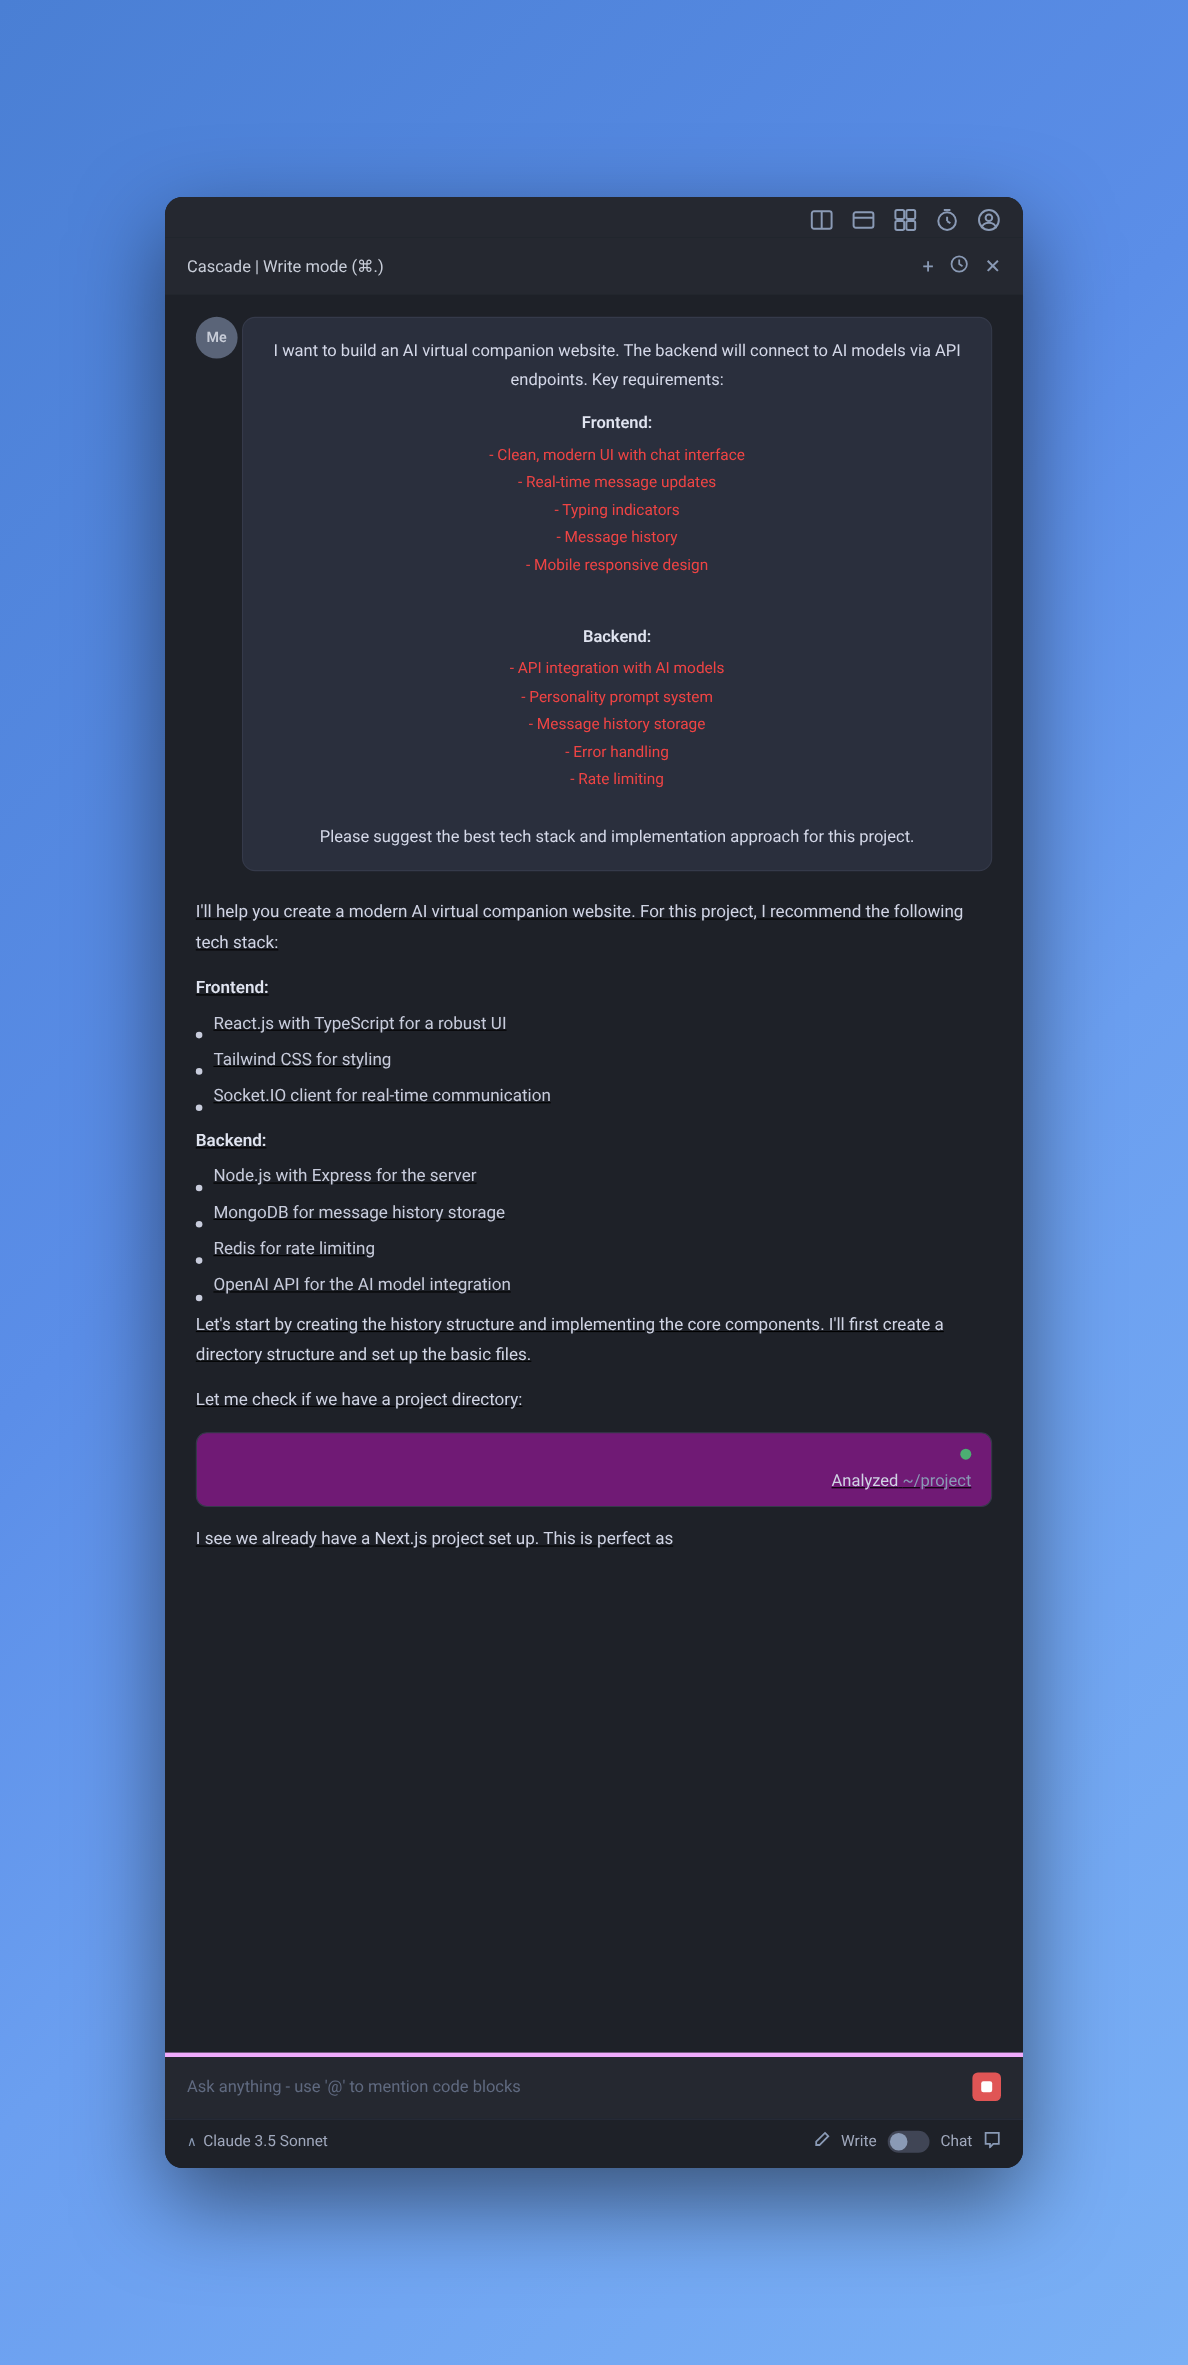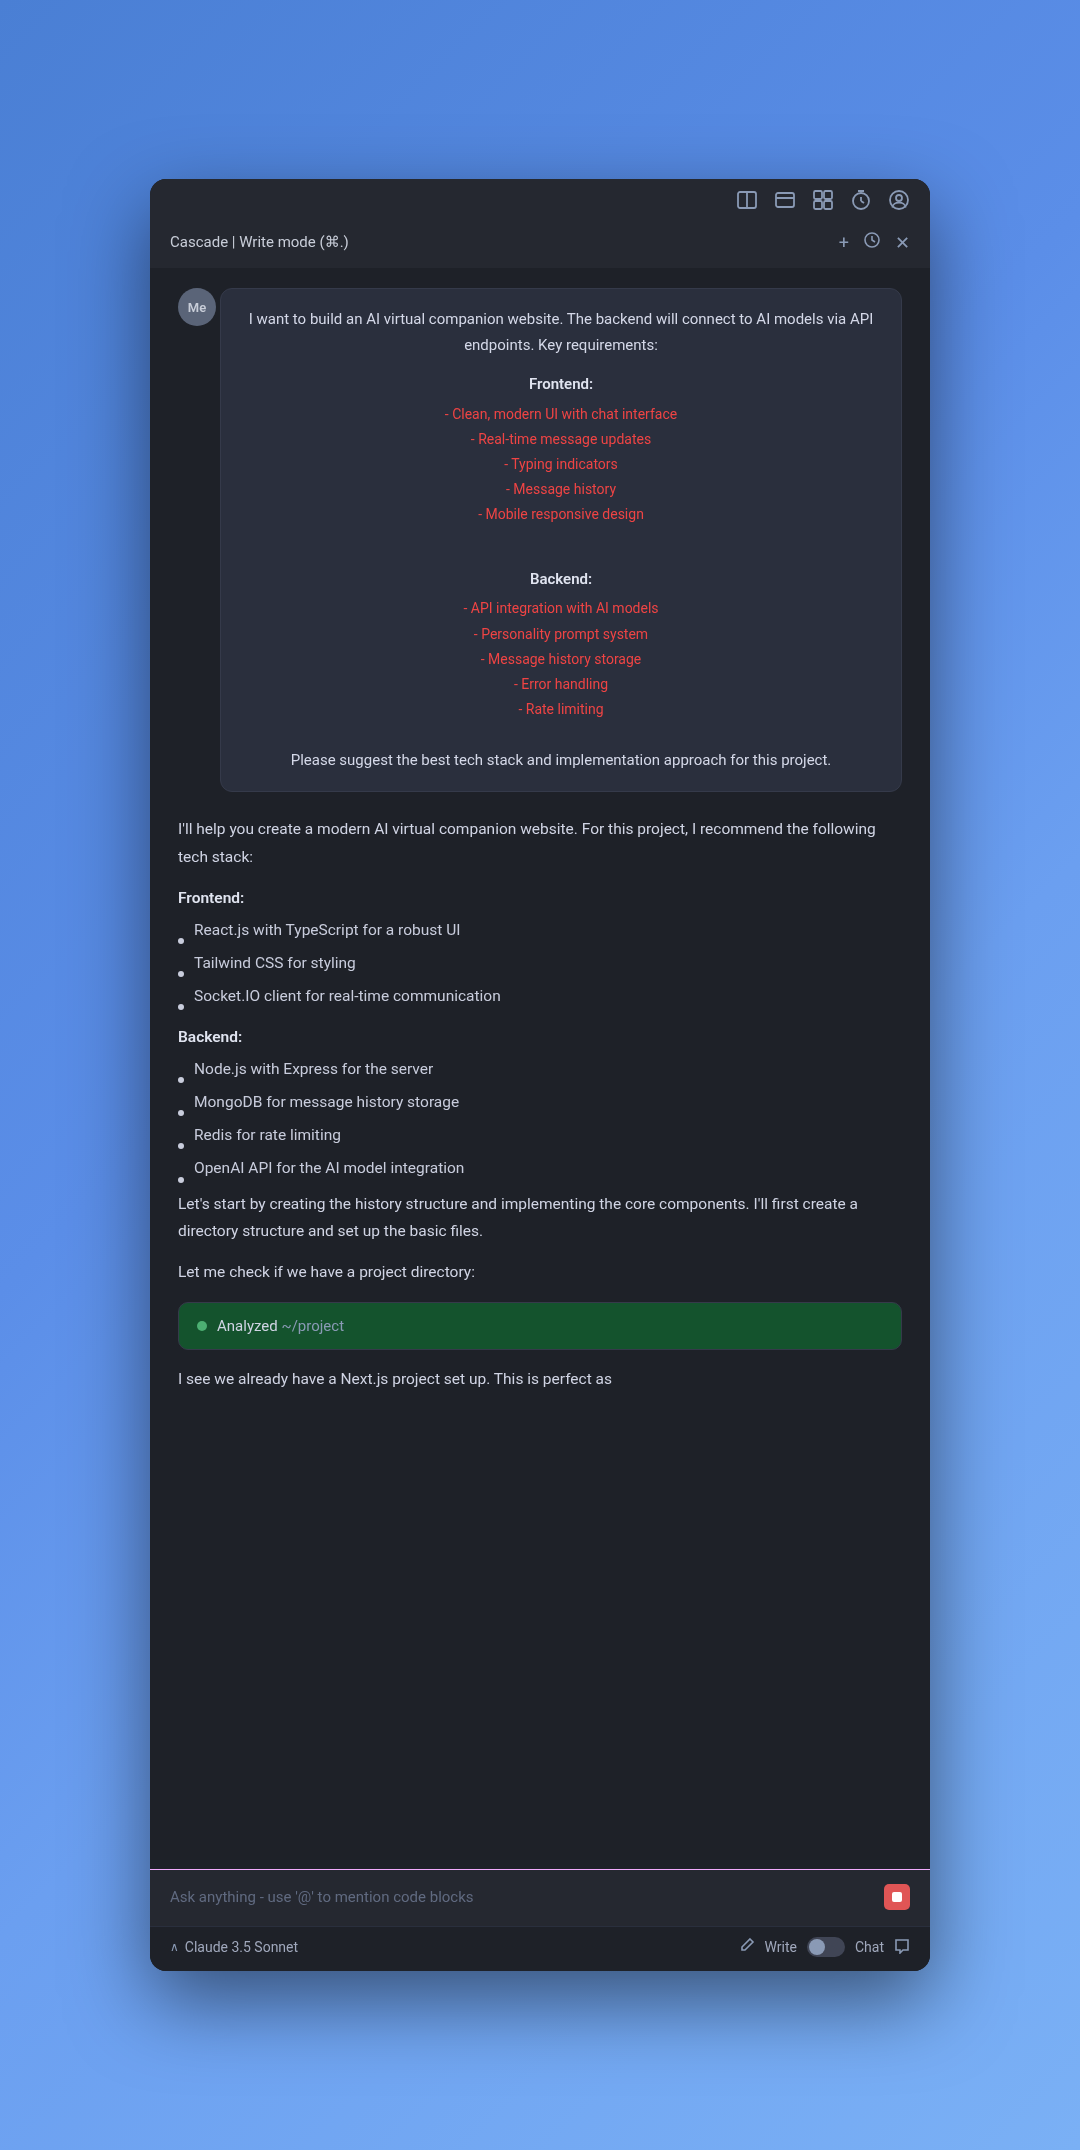--- a/index.html
+++ b/index.html
@@ -154,20 +154,21 @@
 
     .list-item-plain {
       color: #ef4444;
       font-size: 14px;
       line-height: 1.8;
     }
 
     
     .ai-response {
       padding: 0 0 16px 0;
+      text-decoration: underline;
     }
 
     .ai-response-text {
       color: #d0d4e4;
       font-size: 15.5px;
       line-height: 1.75;
       margin-bottom: 14px;
     }
 
     .section-title {
@@ -197,28 +198,29 @@
       width: 6px;
       height: 6px;
       background: #c8ccdc;
       border-radius: 50%;
       flex-shrink: 0;
       margin-top: 9px;
     }
 
     
     .analysis-block {
-      background: #14532d;
+      background: #701a75;
       border: 1px solid #353a4a;
       border-radius: 10px;
       padding: 14px 18px;
       display: flex;
-      align-items: center;
+      align-items: flex-end;
       gap: 10px;
       margin: 16px 0;
+      flex-direction: column;
     }
 
     .status-dot {
       width: 10px;
       height: 10px;
       background: #4caf72;
       border-radius: 50%;
       flex-shrink: 0;
     }
 
@@ -228,21 +230,21 @@
     }
 
     .analysis-path {
       color: #8a9ab5;
       font-size: 15px;
     }
 
     
     .input-area {
       background: #252830;
-      border-top: 1px solid #f0abfc;
+      border-top: 4px solid #f0abfc;
       padding: 14px 20px 16px;
       flex-shrink: 0;
     }
 
     .input-row {
       display: flex;
       align-items: center;
       justify-content: space-between;
     }
 

